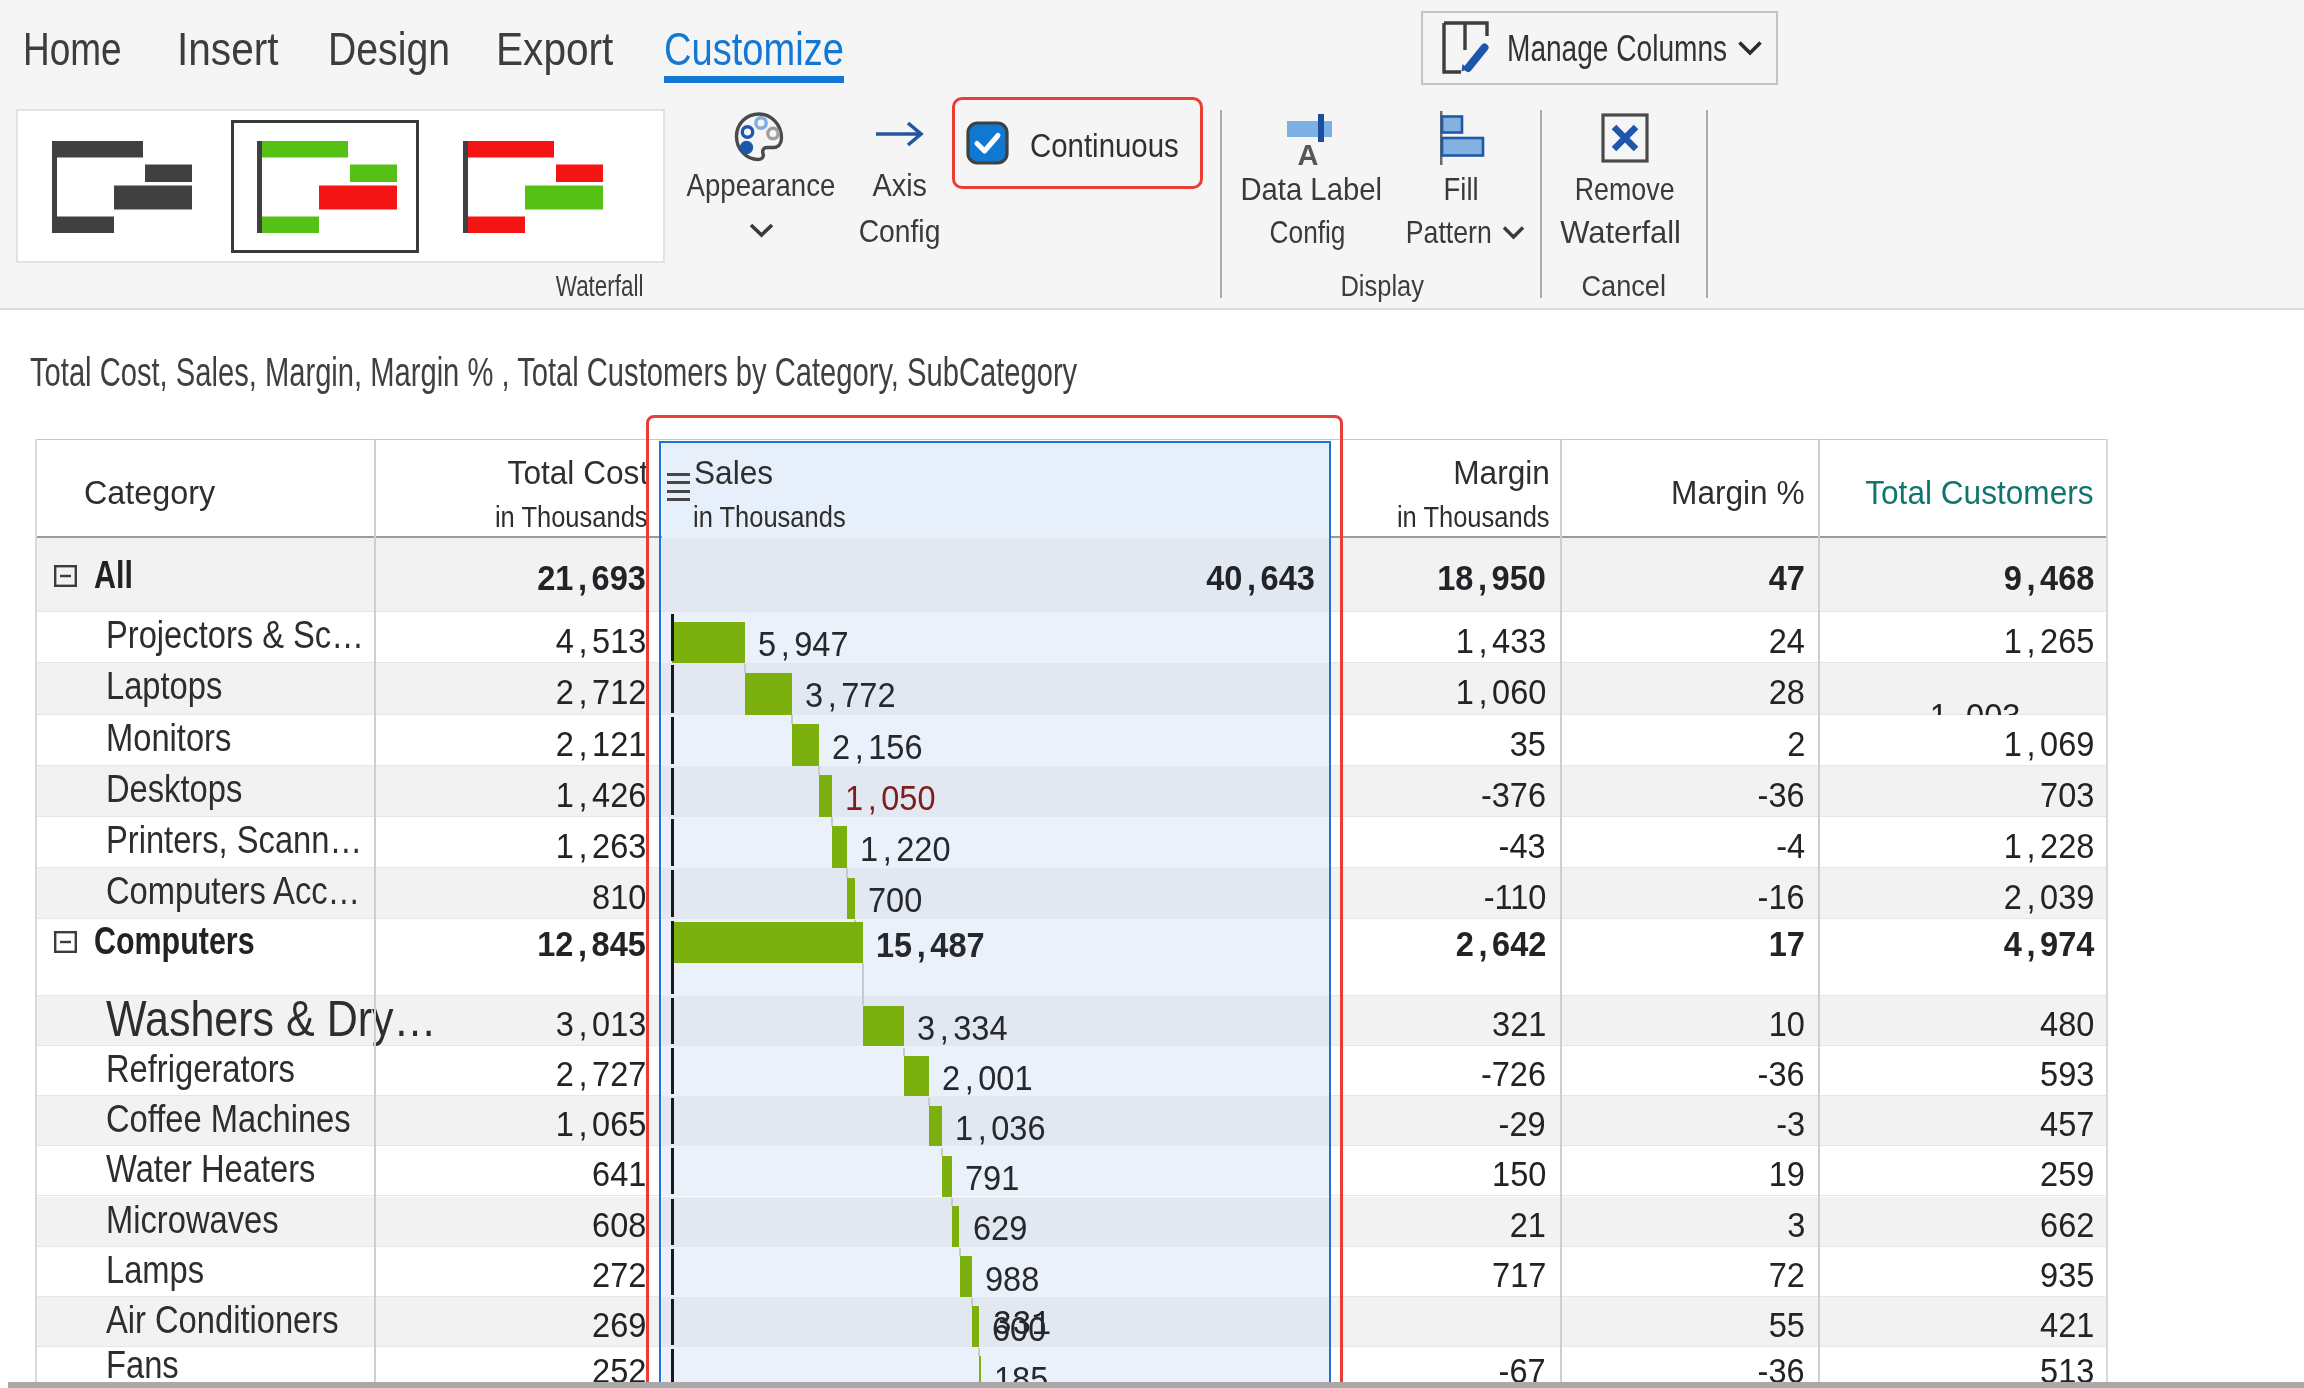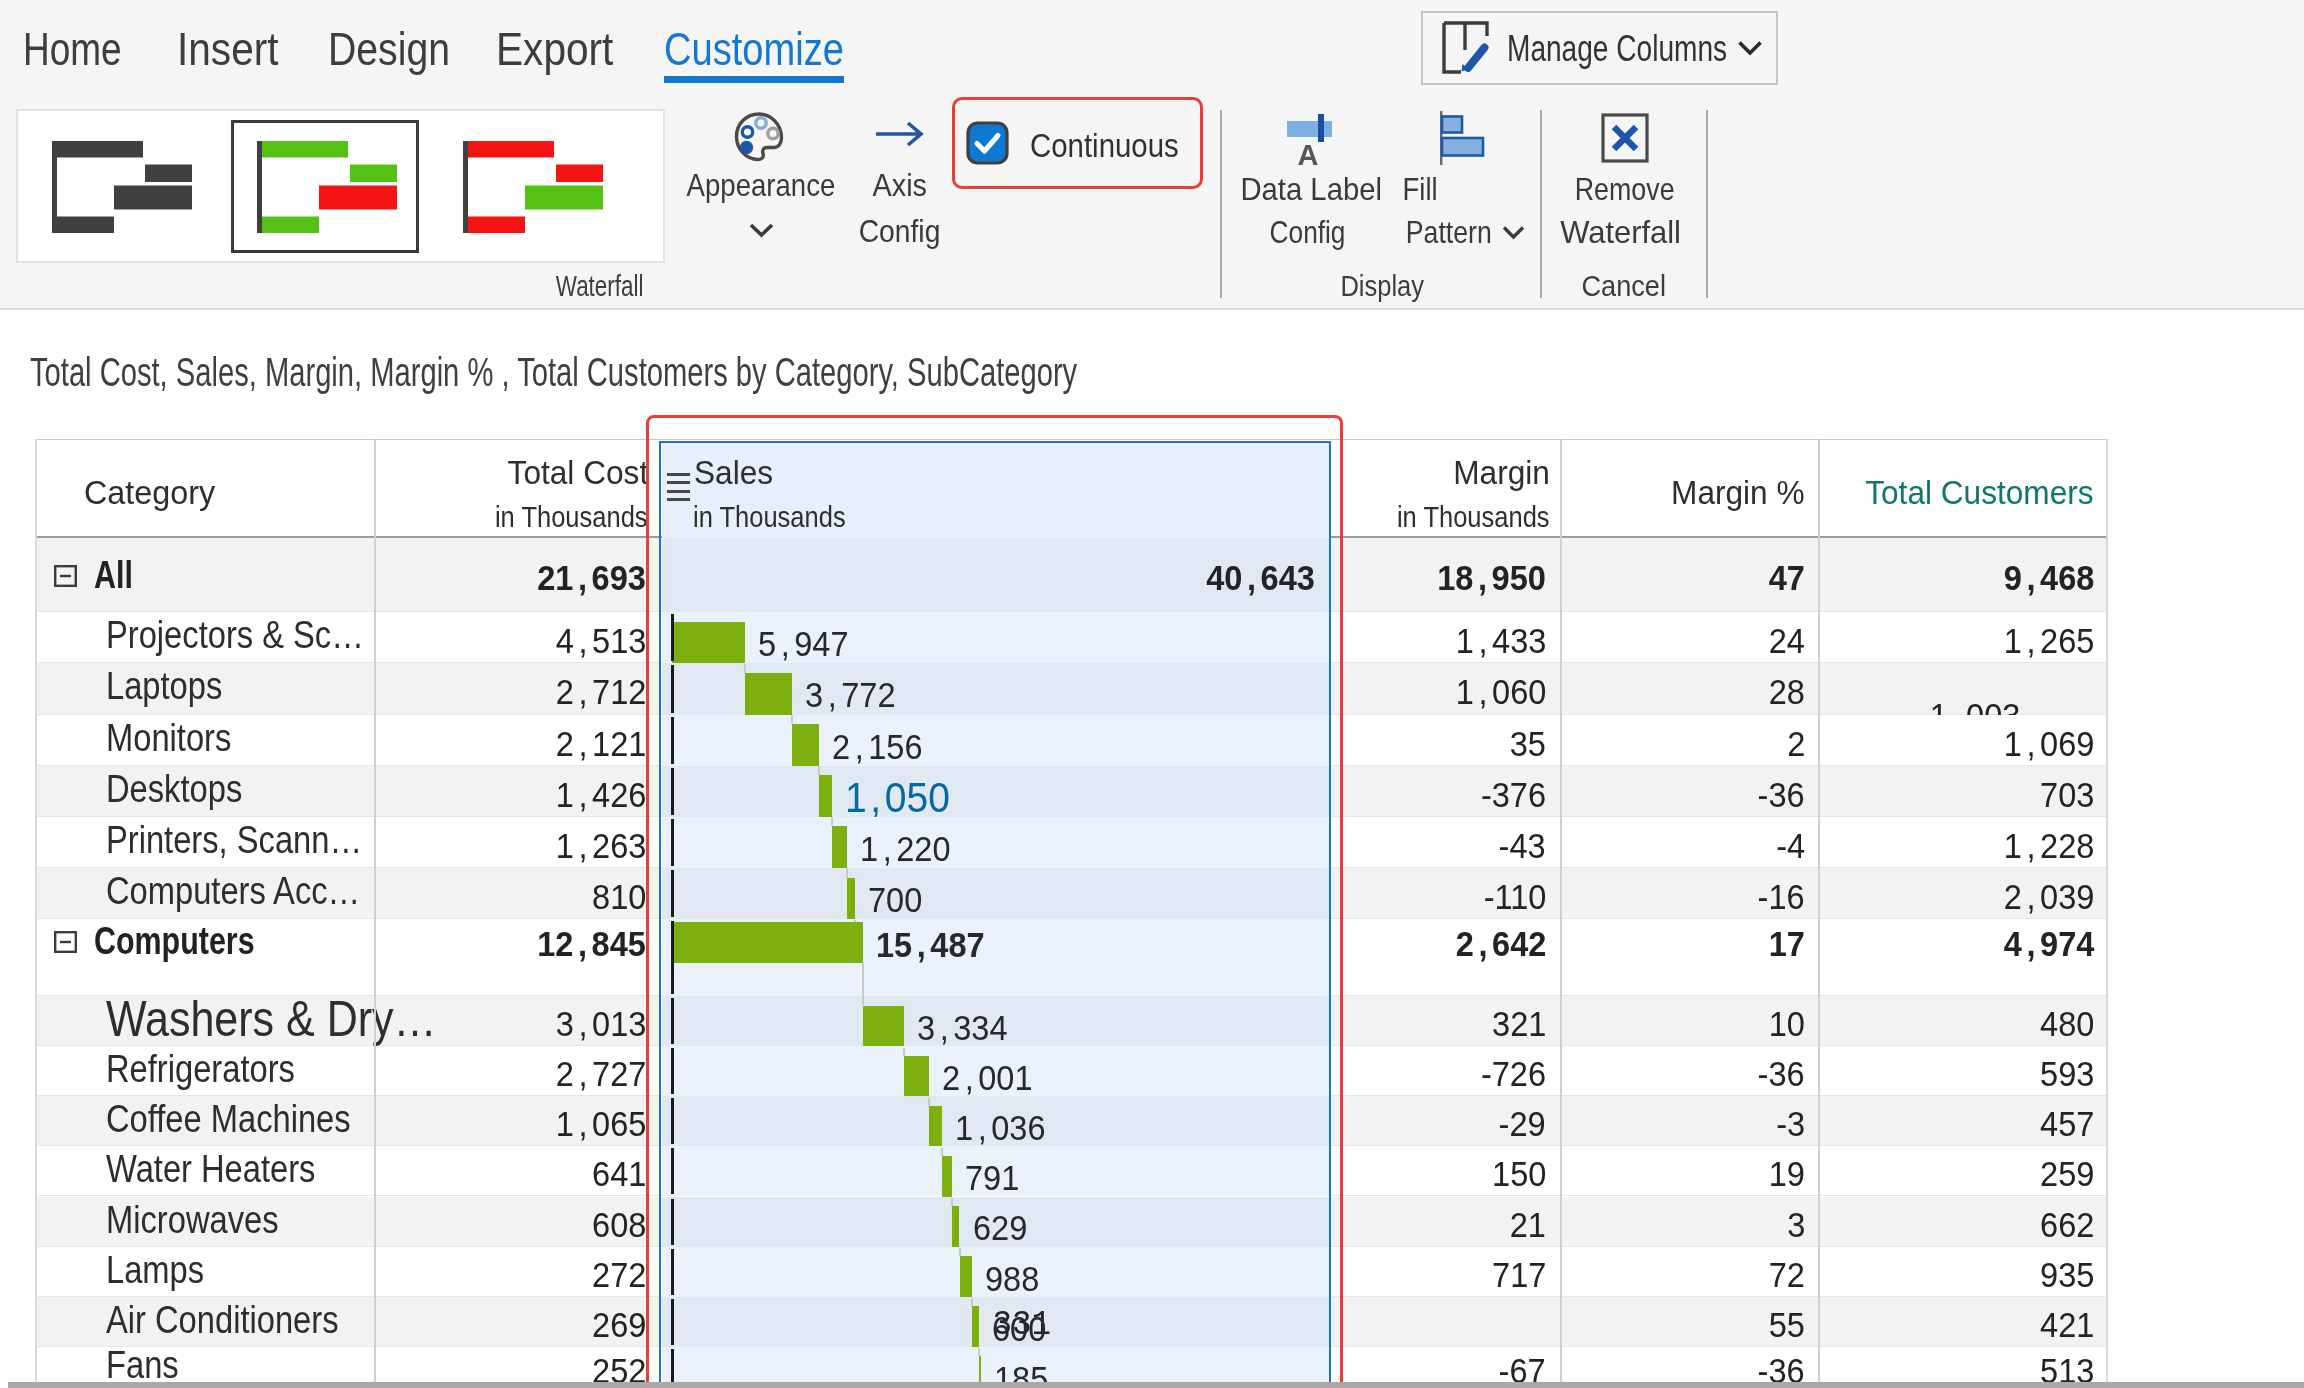--- a/index.html
+++ b/index.html
@@ -72,21 +72,21 @@
 <rect x="34" y="4" width="6" height="28" fill="#1a4e9e"></rect>
 <text x="24" y="55" font-size="29" font-weight="bold" fill="#565656" text-anchor="middle" font-family="Liberation Sans">A</text>
 </svg>
 <div class="a" style="left:1111px;top:172px;width:400px;height:34px;line-height:34px;font-size:31.5px;color:#3a3a3a;text-align:center;white-space:nowrap;"><span style="display:inline-block;transform:scaleX(0.929);transform-origin:50% 50%;">Data Label</span></div>
 <div class="a" style="left:1108px;top:215px;width:400px;height:34px;line-height:34px;font-size:31.5px;color:#3a3a3a;text-align:center;white-space:nowrap;"><span style="display:inline-block;transform:scaleX(0.833);transform-origin:50% 50%;">Config</span></div>
 <svg class="a" style="left:1437px;top:110px;" width="50" height="56" viewBox="0 0 50 56">
 <rect x="3" y="1" width="2.5" height="54" fill="#6a6a6a"></rect>
 <rect x="5" y="6.5" width="20" height="16" fill="#85b1e0" stroke="#1d59a5" stroke-width="2.6"></rect>
 <rect x="5" y="28" width="41" height="17.5" fill="#85b1e0" stroke="#1d59a5" stroke-width="2.6"></rect>
 </svg>
-<div class="a" style="left:1220px;top:172px;width:400px;height:34px;line-height:34px;font-size:31.5px;color:#3a3a3a;text-align:center;white-space:nowrap;"><span style="display:inline-block;transform:scaleX(0.871);transform-origin:50% 50%;">Fill</span></div>
+<div class="a" style="left:1261px;top:172px;width:400px;height:34px;line-height:34px;font-size:31.5px;color:#3a3a3a;text-align:center;white-space:nowrap;"><span style="display:inline-block;transform:scaleX(0.871);transform-origin:50% 50%;">Fill</span></div>
 <div class="a" style="left:1248.5px;top:215px;width:400px;height:34px;line-height:34px;font-size:31.5px;color:#3a3a3a;text-align:center;white-space:nowrap;"><span style="display:inline-block;transform:scaleX(0.846);transform-origin:50% 50%;">Pattern</span></div>
 <svg class="a" style="left:1502px;top:225px;" width="23" height="15" viewBox="0 0 23 15">
     <path d="M2 2.5 L11.5 12 L21 2.5" fill="none" stroke="#3a3a3a" stroke-width="3.4"></path>
   </svg>
 <svg class="a" style="left:1601px;top:113px;" width="48" height="50" viewBox="0 0 48 50">
 <rect x="2" y="2" width="44" height="46" fill="none" stroke="#4a4a4a" stroke-width="3.2"></rect>
 <path d="M13 14 L35 36 M35 14 L13 36" fill="none" stroke="#1f56ad" stroke-width="6.5"></path>
 </svg>
 <div class="a" style="left:1425px;top:172px;width:400px;height:34px;line-height:34px;font-size:31.5px;color:#3a3a3a;text-align:center;white-space:nowrap;"><span style="display:inline-block;transform:scaleX(0.851);transform-origin:50% 50%;">Remove</span></div>
 <div class="a" style="left:1421px;top:215px;width:400px;height:34px;line-height:34px;font-size:31.5px;color:#3a3a3a;text-align:center;white-space:nowrap;"><span style="display:inline-block;transform:scaleX(0.981);transform-origin:50% 50%;">Waterfall</span></div>
@@ -141,21 +141,21 @@
 <div class="a" style="left:792.0px;top:724.0px;width:26.6px;height:42px;background:#7cb00e;"></div>
 <div class="a" style="left:831.7px;top:725.5px;height:42px;line-height:42px;font-size:35px;color:#26282c;font-weight:normal;white-space:nowrap;"><span class="cx" style="transform:scaleX(0.93);">2<span class="cm">,</span>156</span></div>
 <div class="a" style="left:35px;top:765.8px;width:2071px;height:51.2px;background:#f2f2f2;border-bottom:1.5px solid #e6e6e6;box-sizing:border-box;"></div>
 <div class="a" style="left:661.5px;top:765.8px;width:667.5px;height:51.2px;background:#e1e8f1;"></div>
 <div class="a" style="left:105.5px;top:763.8px;height:51.2px;line-height:51.2px;font-size:38px;color:#2d2d2d;white-space:nowrap;"><span class="cx" style="transform:scaleX(0.86);">Desktops</span></div>
 <div class="a" style="left:146px;top:768.8px;width:500px;height:51.2px;line-height:51.2px;text-align:right;font-weight:normal;"><span class="num cr" style="transform:scaleX(0.93);">1<span class="cm">,</span>426</span></div>
 <div class="a" style="left:1046px;top:768.8px;width:500px;height:51.2px;line-height:51.2px;text-align:right;font-weight:normal;"><span class="num cr" style="transform:scaleX(0.93);">-376</span></div>
 <div class="a" style="left:1305px;top:768.8px;width:500px;height:51.2px;line-height:51.2px;text-align:right;font-weight:normal;"><span class="num cr" style="transform:scaleX(0.93);">-36</span></div>
 <div class="a" style="left:1594px;top:768.8px;width:500px;height:51.2px;line-height:51.2px;text-align:right;font-weight:normal;"><span class="num cr" style="transform:scaleX(0.93);">703</span></div>
 <div class="a" style="left:818.7px;top:775.2px;width:13.0px;height:42px;background:#7cb00e;"></div>
-<div class="a" style="left:844.6px;top:776.7px;height:42px;line-height:42px;font-size:42px;color:#0369a1;font-weight:normal;white-space:nowrap;"><span class="cx" style="transform:scaleX(0.93);">1<span class="cm">,</span>050</span></div>
+<div class="a" style="left:844.6px;top:776.7px;height:42px;line-height:42px;font-size:35px;color:#7f1d1d;font-weight:normal;white-space:nowrap;"><span class="cx" style="transform:scaleX(0.93);">1<span class="cm">,</span>050</span></div>
 <div class="a" style="left:35px;top:817.0px;width:2071px;height:51.2px;background:#ffffff;border-bottom:1.5px solid #e6e6e6;box-sizing:border-box;"></div>
 <div class="a" style="left:661.5px;top:817.0px;width:667.5px;height:51.2px;background:#eaf1fa;"></div>
 <div class="a" style="left:105.5px;top:815.0px;height:51.2px;line-height:51.2px;font-size:38px;color:#2d2d2d;white-space:nowrap;"><span class="cx" style="transform:scaleX(0.86);">Printers, Scann…</span></div>
 <div class="a" style="left:146px;top:820.0px;width:500px;height:51.2px;line-height:51.2px;text-align:right;font-weight:normal;"><span class="num cr" style="transform:scaleX(0.93);">1<span class="cm">,</span>263</span></div>
 <div class="a" style="left:1046px;top:820.0px;width:500px;height:51.2px;line-height:51.2px;text-align:right;font-weight:normal;"><span class="num cr" style="transform:scaleX(0.93);">-43</span></div>
 <div class="a" style="left:1305px;top:820.0px;width:500px;height:51.2px;line-height:51.2px;text-align:right;font-weight:normal;"><span class="num cr" style="transform:scaleX(0.93);">-4</span></div>
 <div class="a" style="left:1594px;top:820.0px;width:500px;height:51.2px;line-height:51.2px;text-align:right;font-weight:normal;"><span class="num cr" style="transform:scaleX(0.93);">1<span class="cm">,</span>228</span></div>
 <div class="a" style="left:831.6px;top:826.4px;width:15.1px;height:42px;background:#7cb00e;"></div>
 <div class="a" style="left:859.7px;top:827.9px;height:42px;line-height:42px;font-size:35px;color:#26282c;font-weight:normal;white-space:nowrap;"><span class="cx" style="transform:scaleX(0.93);">1<span class="cm">,</span>220</span></div>
 <div class="a" style="left:35px;top:868.2px;width:2071px;height:51.2px;background:#f2f2f2;border-bottom:1.5px solid #e6e6e6;box-sizing:border-box;"></div>

